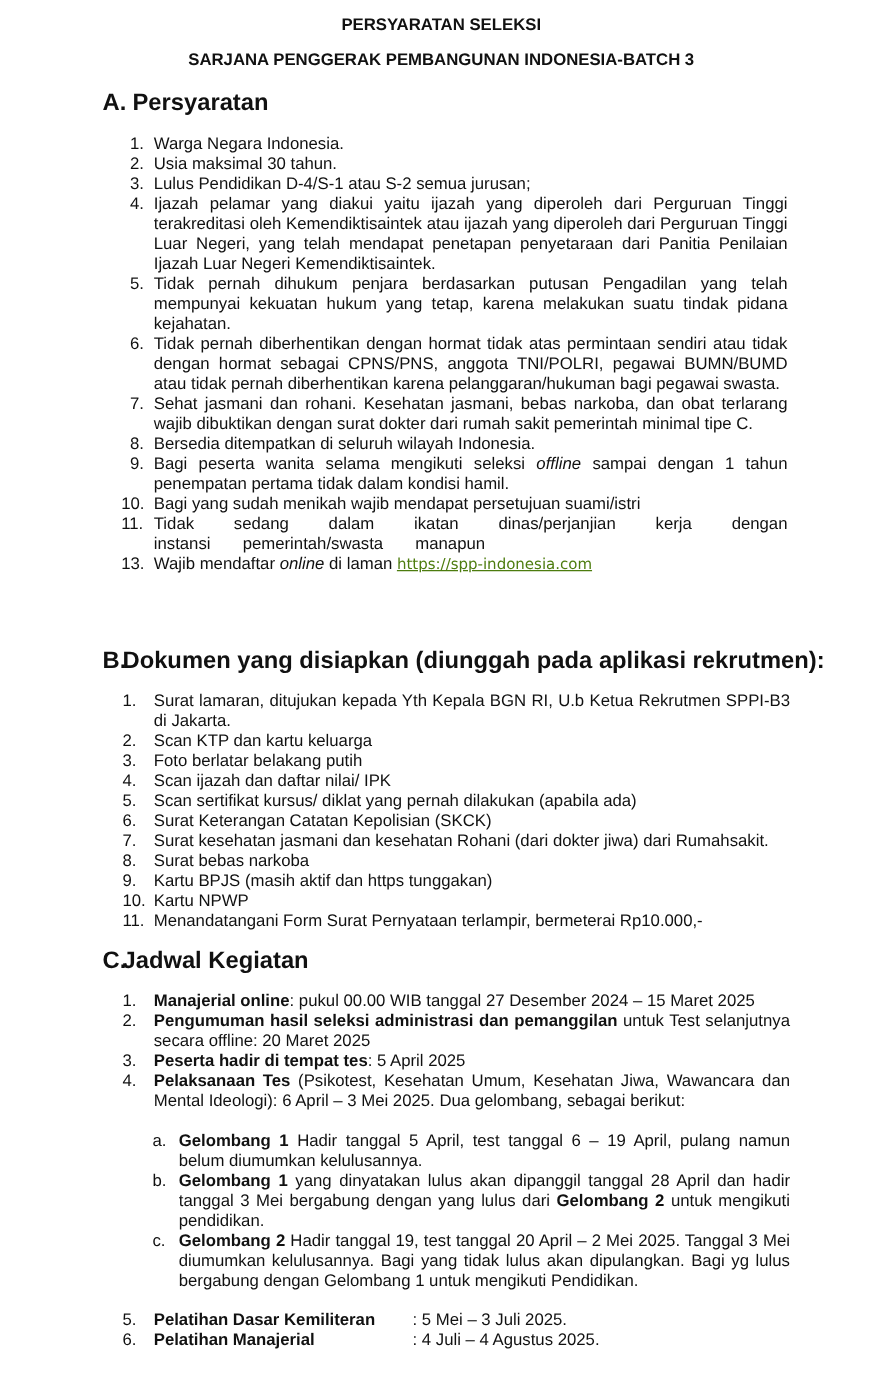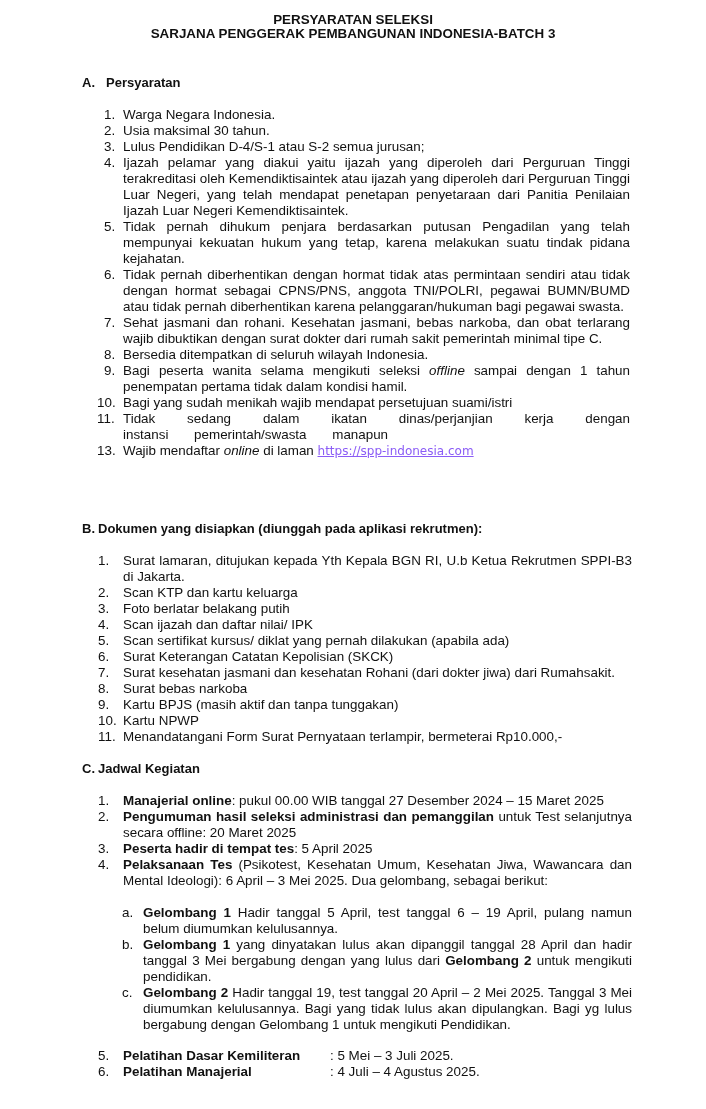--- a/index.html
+++ b/index.html
@@ -4,22 +4,22 @@
 <style>
   html, body { margin: 0; padding: 0; background: #ffffff; }
   body {
     width: 706px; height: 1109px; overflow: hidden; position: relative;
     font-family: "Liberation Sans", sans-serif; color: #111111;
     font-size: 13.4px; line-height: 16px;
   }
   .page { position: absolute; left: 0; top: 0; width: 706px; }
   .title { text-align: center; font-weight: bold; font-size: 13.4px; line-height: 16px; position: absolute; left: 0; width: 706px; }
   .t1 { top: 12px; }
-  .t2 { top: 26px; }
-  .sec { position: absolute; font-weight: bold; font-size: 13px; }
+  .t2 { top: 40px; }
+  .sec { position: absolute; font-weight: bold; font-size: 19px; }
   .sec .letter { display: inline-block; }
   ol.lst { position: absolute; margin: 0; padding: 0; list-style: none; }
   ol.lst li { position: relative; text-align: justify; }
   ol.lst li .num { position: absolute; left: 0; top: 0; }
   ol.lst li .txt { display: block; }
   .secA-list { left: 104px; top: 107px; width: 526px; }
   .secA-list li { padding-left: 19px; }
   .secB-list { left: 98px; top: 553px; width: 534px; }
   .secB-list li { padding-left: 25px; }
   .secC-list { left: 98px; top: 793px; width: 534px; }
@@ -27,21 +27,21 @@
   .sub-list { position: absolute; left: 122px; top: 905px; width: 510px; margin: 0; padding: 0; list-style: none; }
   .sub-list li { position: relative; padding-left: 21px; text-align: justify; }
   .sub-list li .num { position: absolute; left: 0; top: 0; }
   .tail-list { position: absolute; left: 98px; top: 1048px; width: 534px; margin: 0; padding: 0; list-style: none; }
   .tail-list li { position: relative; padding-left: 25px; height: 16px; }
   .tail-list li .num { position: absolute; left: 0; }
   .tail-list li .lbl { font-weight: bold; text-align: right; }
   .tail-list li .val { position: absolute; left: 232px; }
   b { font-weight: bold; }
   i { font-style: italic; }
-  a.link { color: #8b5cf6; text-decoration: underline; font-family: "DejaVu Sans", sans-serif; font-size: 12px; }
+  a.link { color: #4d7c0f; text-decoration: underline; font-family: "DejaVu Sans", sans-serif; font-size: 12px; }
 </style>
 </head>
 <body>
 
 <div class="page">
 
   <div class="title t1">PERSYARATAN SELEKSI</div>
   <div class="title t2">SARJANA PENGGERAK PEMBANGUNAN INDONESIA-BATCH 3</div>
 
   <div class="sec" style="left:82px; top:75px;">
@@ -131,21 +131,21 @@
     <li>
         <span class="num">7.</span>
         <span class="txt" style="text-align:left; white-space:nowrap;">Surat kesehatan jasmani dan kesehatan Rohani (dari dokter jiwa) dari Rumahsakit.</span>
       </li>
     <li>
         <span class="num">8.</span>
         <span class="txt">Surat bebas narkoba</span>
       </li>
     <li>
         <span class="num">9.</span>
-        <span class="txt">Kartu BPJS (masih aktif dan tanpa tunggakan)</span>
+        <span class="txt">Kartu BPJS (masih aktif dan https tunggakan)</span>
       </li>
     <li>
         <span class="num">10.</span>
         <span class="txt">Kartu NPWP</span>
       </li>
     <li>
         <span class="num">11.</span>
         <span class="txt">Menandatangani Form Surat Pernyataan terlampir, bermeterai Rp10.000,-</span>
       </li>
   </ol>

